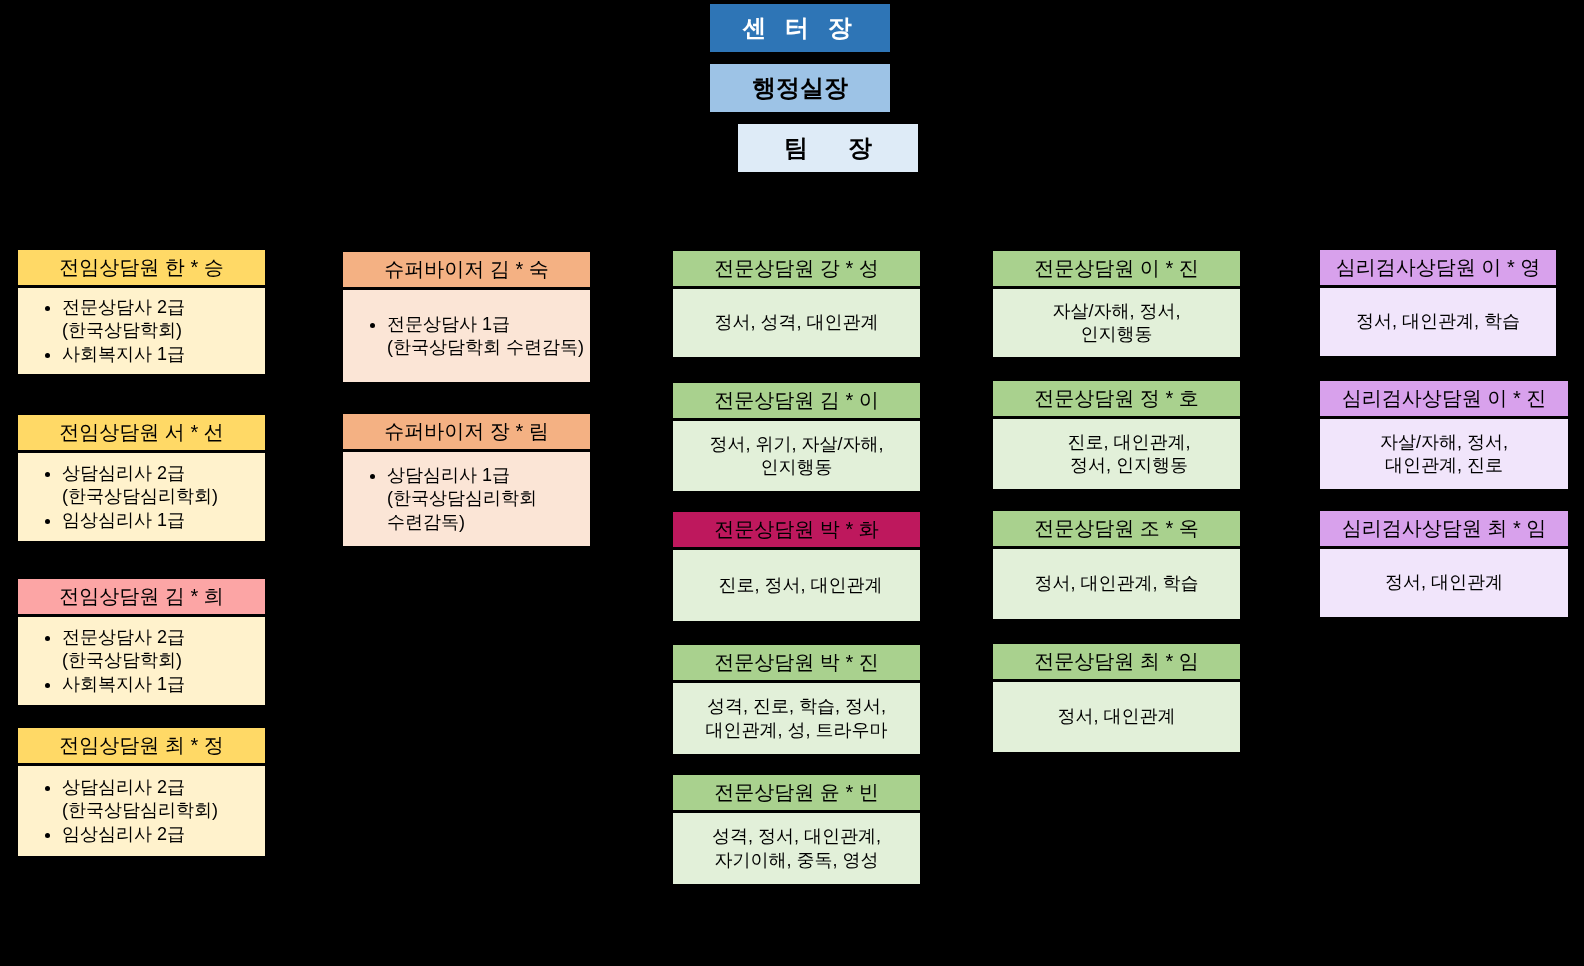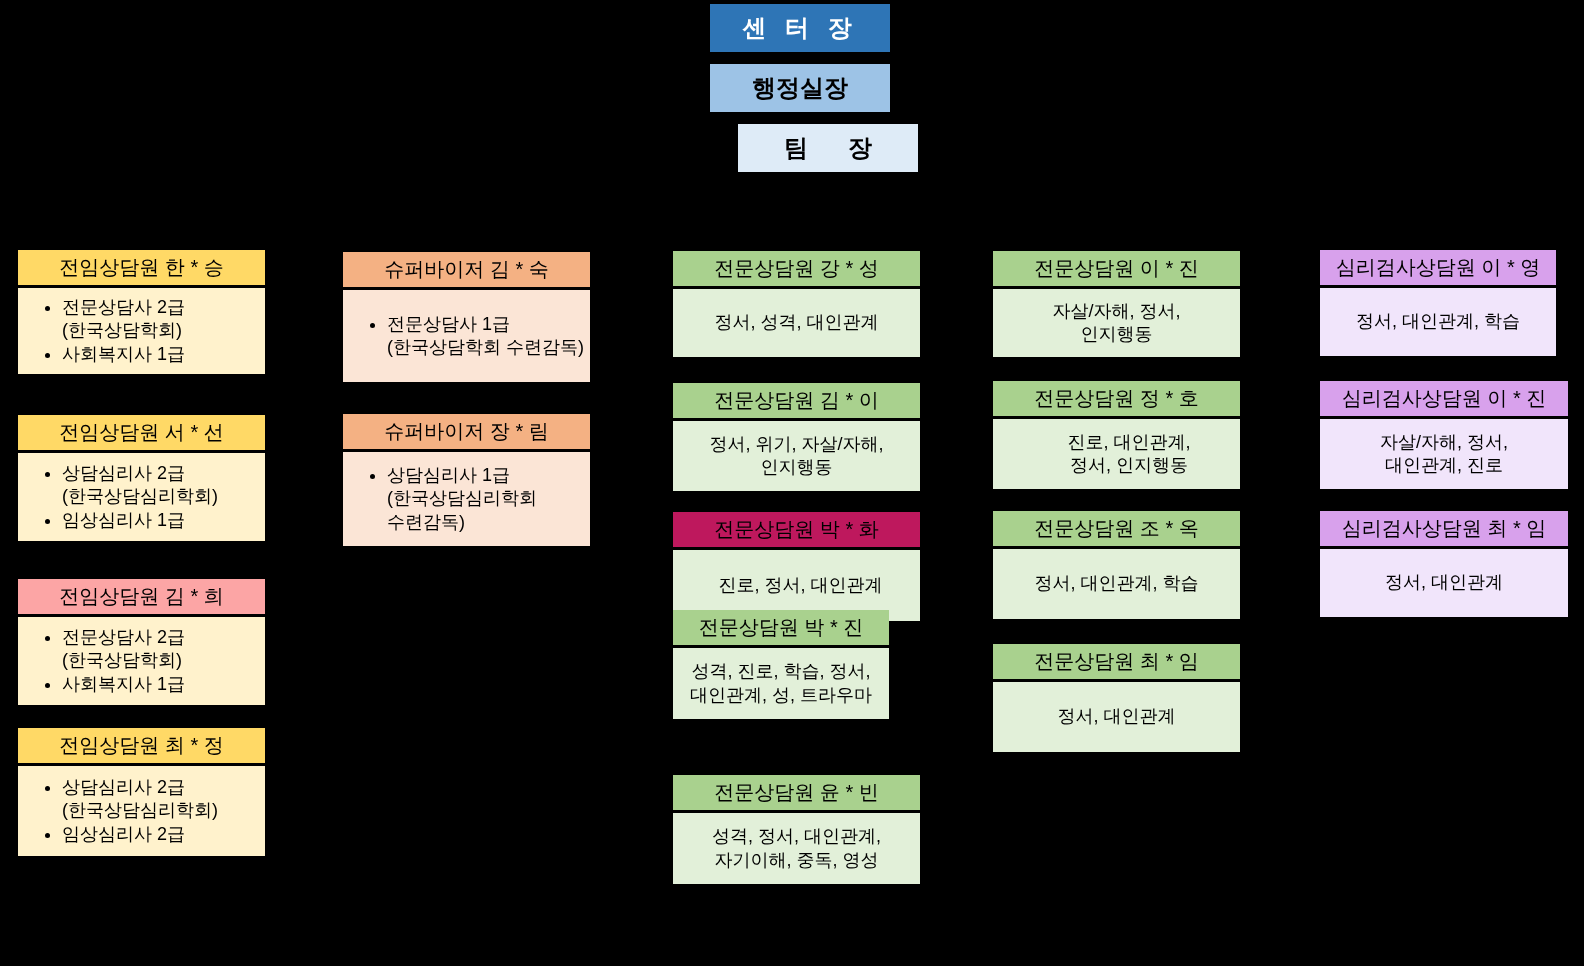--- a/index.html
+++ b/index.html
@@ -119,21 +119,21 @@
     </div>
   </div>
 
   <div class="org-box" style="left:673px;top:512px;width:247px">
     <div class="box-header" style="background: #be185d;">전문상담원 박 * 화</div>
     <div class="box-body center" style="height: 71px; background: rgb(226, 240, 217); padding-left: 8px;">
       <span class="body-text">진로, 정서, 대인관계</span>
     </div>
   </div>
 
-  <div class="org-box" style="left:673px;top:610px;width:216px">
+  <div class="org-box" style="left:673px;top:645px;width:247px">
     <div class="box-header" style="background: rgb(169, 209, 142);">전문상담원 박 * 진</div>
     <div class="box-body center" style="height: 71px; background: rgb(226, 240, 217);">
       <span class="body-text">성격, 진로, 학습, 정서,
 대인관계, 성, 트라우마</span>
     </div>
   </div>
 
   <div class="org-box" style="left:673px;top:775px;width:247px">
     <div class="box-header" style="background: rgb(169, 209, 142);">전문상담원 윤 * 빈</div>
     <div class="box-body center" style="height: 71px; background: rgb(226, 240, 217);">

